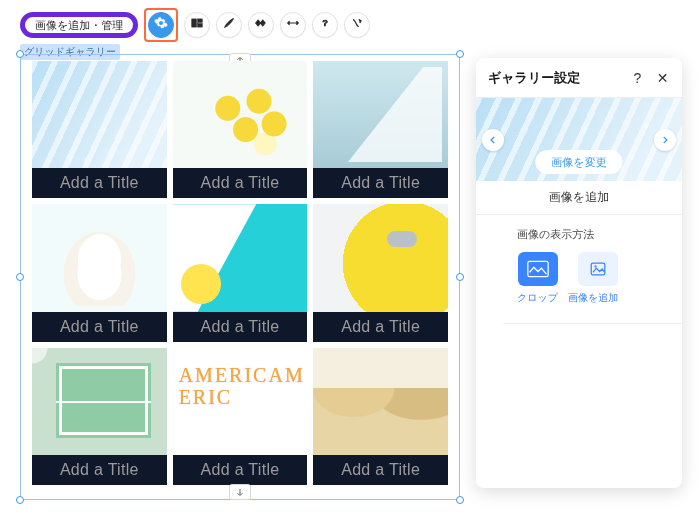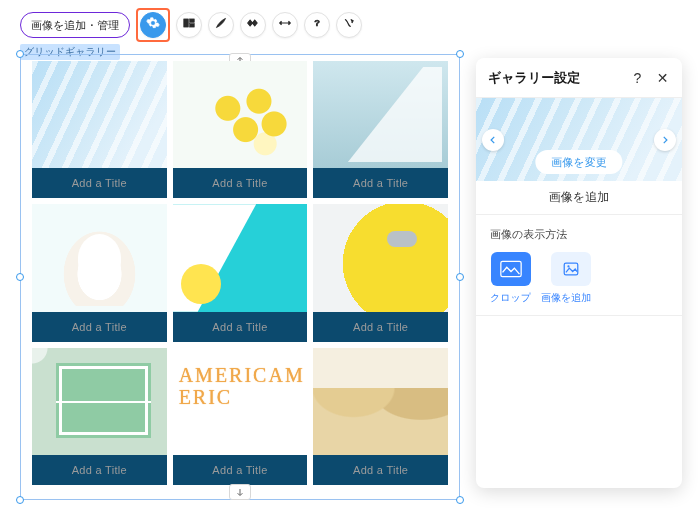--- a/index.html
+++ b/index.html
@@ -1,40 +1,40 @@
 <!DOCTYPE html>
 <html><head>
 <meta charset="utf-8">
 <style>
   * { box-sizing: border-box; margin: 0; padding: 0; font-family: -apple-system, "Helvetica Neue", Arial, "Hiragino Kaku Gothic ProN", "Hiragino Sans", Meiryo, sans-serif; }
   body { width: 700px; height: 528px; background: #fff; position: relative; overflow: hidden; }
 
   
   .toolbar { position: absolute; top: 8px; left: 20px; display: flex; align-items: center; gap: 6px; }
-  .toolbar-primary { background: #fff; border: 1px solid #6d28d9; border-radius: 14px; height: 26px; padding: 0 10px; font-size: 11px; color: #2b2b2b; display:flex; align-items:center; cursor:pointer;}
+  .toolbar-primary { background: #fff; border: 5px solid #6d28d9; border-radius: 14px; height: 26px; padding: 0 10px; font-size: 11px; color: #2b2b2b; display:flex; align-items:center; cursor:pointer;}
   .tool-circle { width: 26px; height: 26px; border-radius: 50%; background: #fff; border: 1px solid #e2e2e2; display:flex;align-items:center;justify-content:center; cursor:pointer; box-shadow:0 1px 2px rgba(0,0,0,0.05);}
   .tool-circle svg { width:14px; height:14px; fill:#2b2b2b; stroke:#2b2b2b;}
   .tool-gear-sel { border:2px solid #ff6a3d; border-radius:4px; padding:2px; }
   .tool-gear-sel .tool-circle { background:#3899ec; border-color:#3899ec; }
   .tool-gear-sel .tool-circle svg{ fill:#fff; stroke:#fff;}
 
   
   .badge { position:absolute; top:44px; left:20px; background:#c8e2ff; color:#3b6fa3; font-size:10px; padding:1px 4px; border-radius:2px;}
   .gallery-wrap { position:absolute; top:54px; left:20px; width:440px; height:446px; border:1px solid #9ac2f1; border-radius:2px; padding:6px 11px 14px 11px;}
   .resize-handle{position:absolute;width:8px;height:8px;background:#fff;border:1px solid #3899ec;border-radius:50%;}
   .rh-tl{top:-5px;left:-5px}.rh-tr{top:-5px;right:-5px}.rh-bl{bottom:-5px;left:-5px}.rh-br{bottom:-5px;right:-5px}
   .rh-ml{top:50%;left:-5px;margin-top:-4px}.rh-mr{top:50%;right:-5px;margin-top:-4px}
   .stretch-btn{position:absolute;left:50%;transform:translateX(-50%);width:22px;height:16px;border:1px solid #d8d8d8;border-radius:3px;background:#fff;display:flex;align-items:center;justify-content:center;cursor:pointer;}
   .stretch-top{top:-2px}.stretch-bot{bottom:-1px}
   .stretch-btn svg{width:12px;height:10px;stroke:#555;fill:none;stroke-width:1.5}
 
   .grid { display:grid; grid-template-columns:repeat(3,1fr); grid-template-rows:repeat(3,1fr); gap:6px; height:100%;}
   .cell { display:flex; flex-direction:column; overflow:hidden; }
   .thumb { flex:1; position:relative; }
-  .cap { height:30px; background:#0c4a6e; display:flex; align-items:center; justify-content:center; font-size:11px; color:#9b9b9b; letter-spacing:.3px;}
+  .cap { height:30px; background:#0f172a; display:flex; align-items:center; justify-content:center; font-size:16px; color:#9b9b9b; letter-spacing:.3px;}
 
   
   .bld  { background: linear-gradient(125deg,#b9dff6 0%,#cde8f7 40%,#e4f2fb 80%);}
   .bld::after{content:"";position:absolute;inset:0;background:repeating-linear-gradient(115deg,rgba(255,255,255,0.6) 0 6px,transparent 6px 18px);}
   .lemon{ background:#f5faf6;}
   .lemon::before{content:"";position:absolute;left:28%;top:24%;width:66%;height:66%;
     background:
       radial-gradient(circle at 20% 30%,#f7d93b 0 12px,transparent 13px),
       radial-gradient(circle at 55% 20%,#f7d93b 0 12px,transparent 13px),
       radial-gradient(circle at 40% 60%,#f7d93b 0 12px,transparent 13px),
@@ -64,21 +64,21 @@
   .panel-title{font-size:13px;font-weight:700;color:#1a1a1a;}
   .panel-head-actions{display:flex;gap:10px;}
   .icon-btn{cursor:pointer;color:#333;font-size:14px;line-height:1;width:15px;text-align:center}
   .preview{position:relative;height:83px;background:linear-gradient(125deg,#b9dff6 0%,#cde8f7 40%,#e4f2fb 80%);}
   .preview::after{content:"";position:absolute;inset:0;background:repeating-linear-gradient(115deg,rgba(255,255,255,0.6) 0 6px,transparent 6px 18px);}
   .nav-arrow{position:absolute;top:50%;transform:translateY(-50%);width:22px;height:22px;border-radius:50%;background:#fff;display:flex;align-items:center;justify-content:center;cursor:pointer;z-index:2;box-shadow:0 1px 3px rgba(0,0,0,.15);}
   .nav-arrow svg{width:10px;height:10px;stroke:#3899ec;fill:none;stroke-width:2}
   .na-l{left:6px}.na-r{right:6px}
   .change-btn{position:absolute;left:50%;bottom:7px;transform:translateX(-50%);background:#fff;border-radius:14px;height:24px;padding:0 16px;font-size:11px;color:#3899ec;display:flex;align-items:center;cursor:pointer;z-index:2;}
   .subhead{height:34px;display:flex;align-items:center;justify-content:center;font-size:12px;color:#333;border-bottom:1px solid #eee;}
-  .section{padding:12px 14px 10px 14px;border-bottom:1px solid #eee;}
+  .section{padding:12px 14px 18px 14px;border-bottom:1px solid #eee;margin-left:27px;}
   .section-label{font-size:11px;color:#444;margin-bottom:10px;}
   .opts{display:flex;gap:10px;}
   .opt{display:flex;flex-direction:column;align-items:flex-end;gap:5px;cursor:pointer;}
   .opt-box{width:40px;height:34px;border-radius:6px;display:flex;align-items:center;justify-content:center;}
   .opt-box.active{background:#3885ff;}
   .opt-box.idle{background:#eaf3ff;}
   .opt-box svg{width:22px;height:18px;}
   .opt-cap{font-size:10px;}
   .opt-cap.active{color:#3885ff;}
   .opt-cap.idle{color:#3885ff;}

